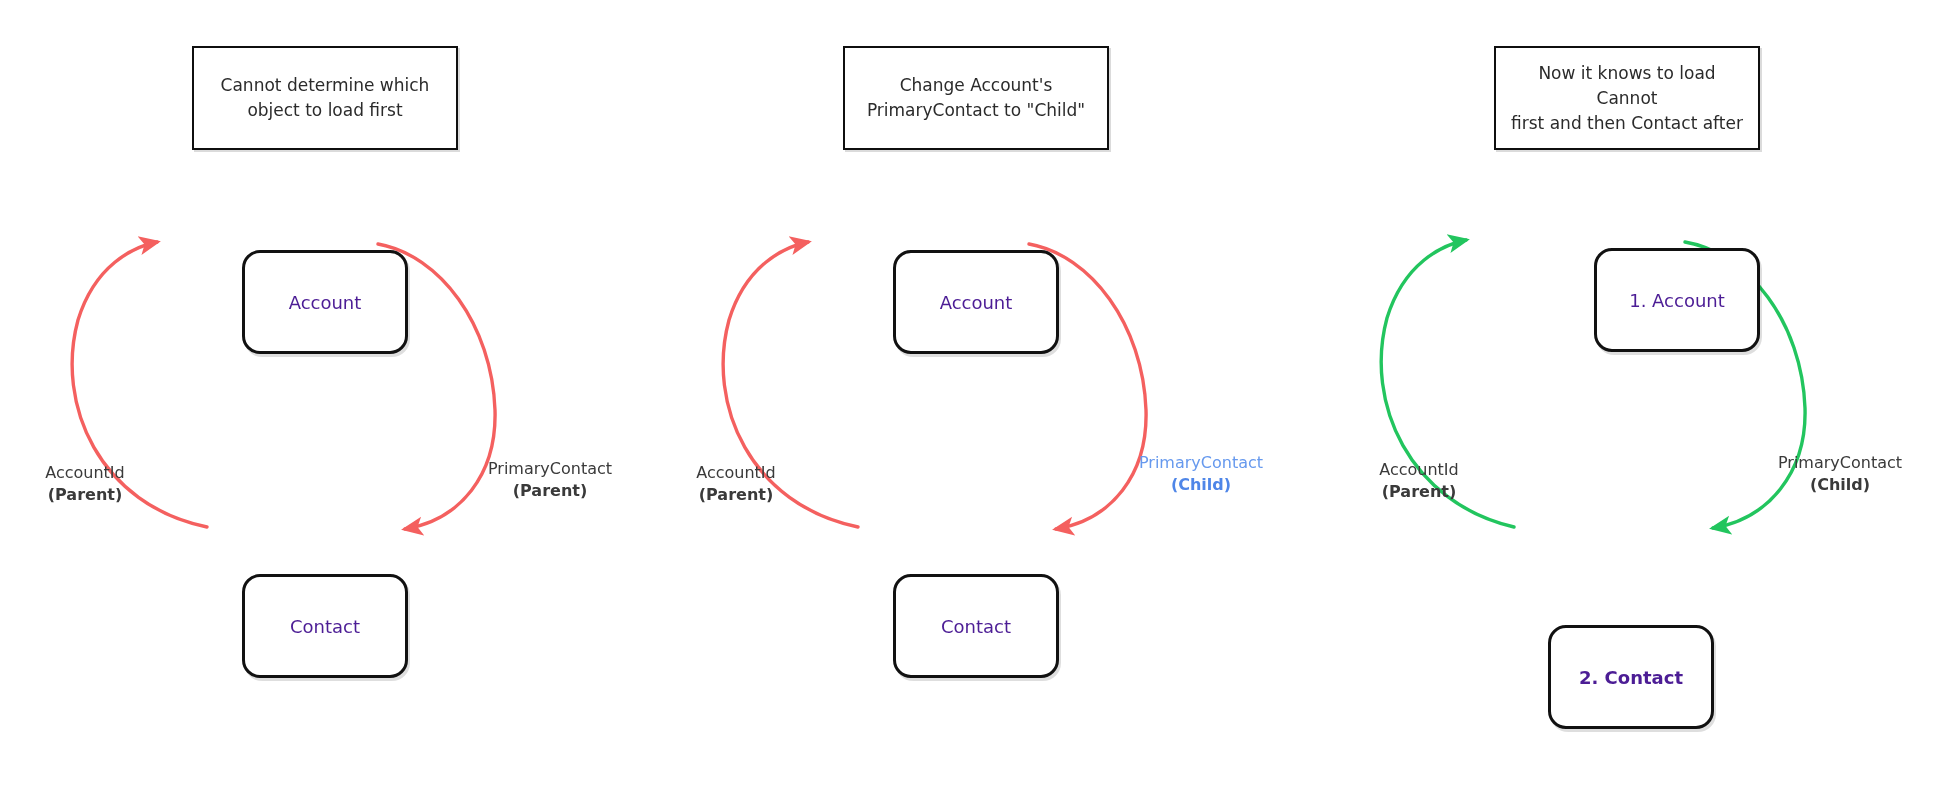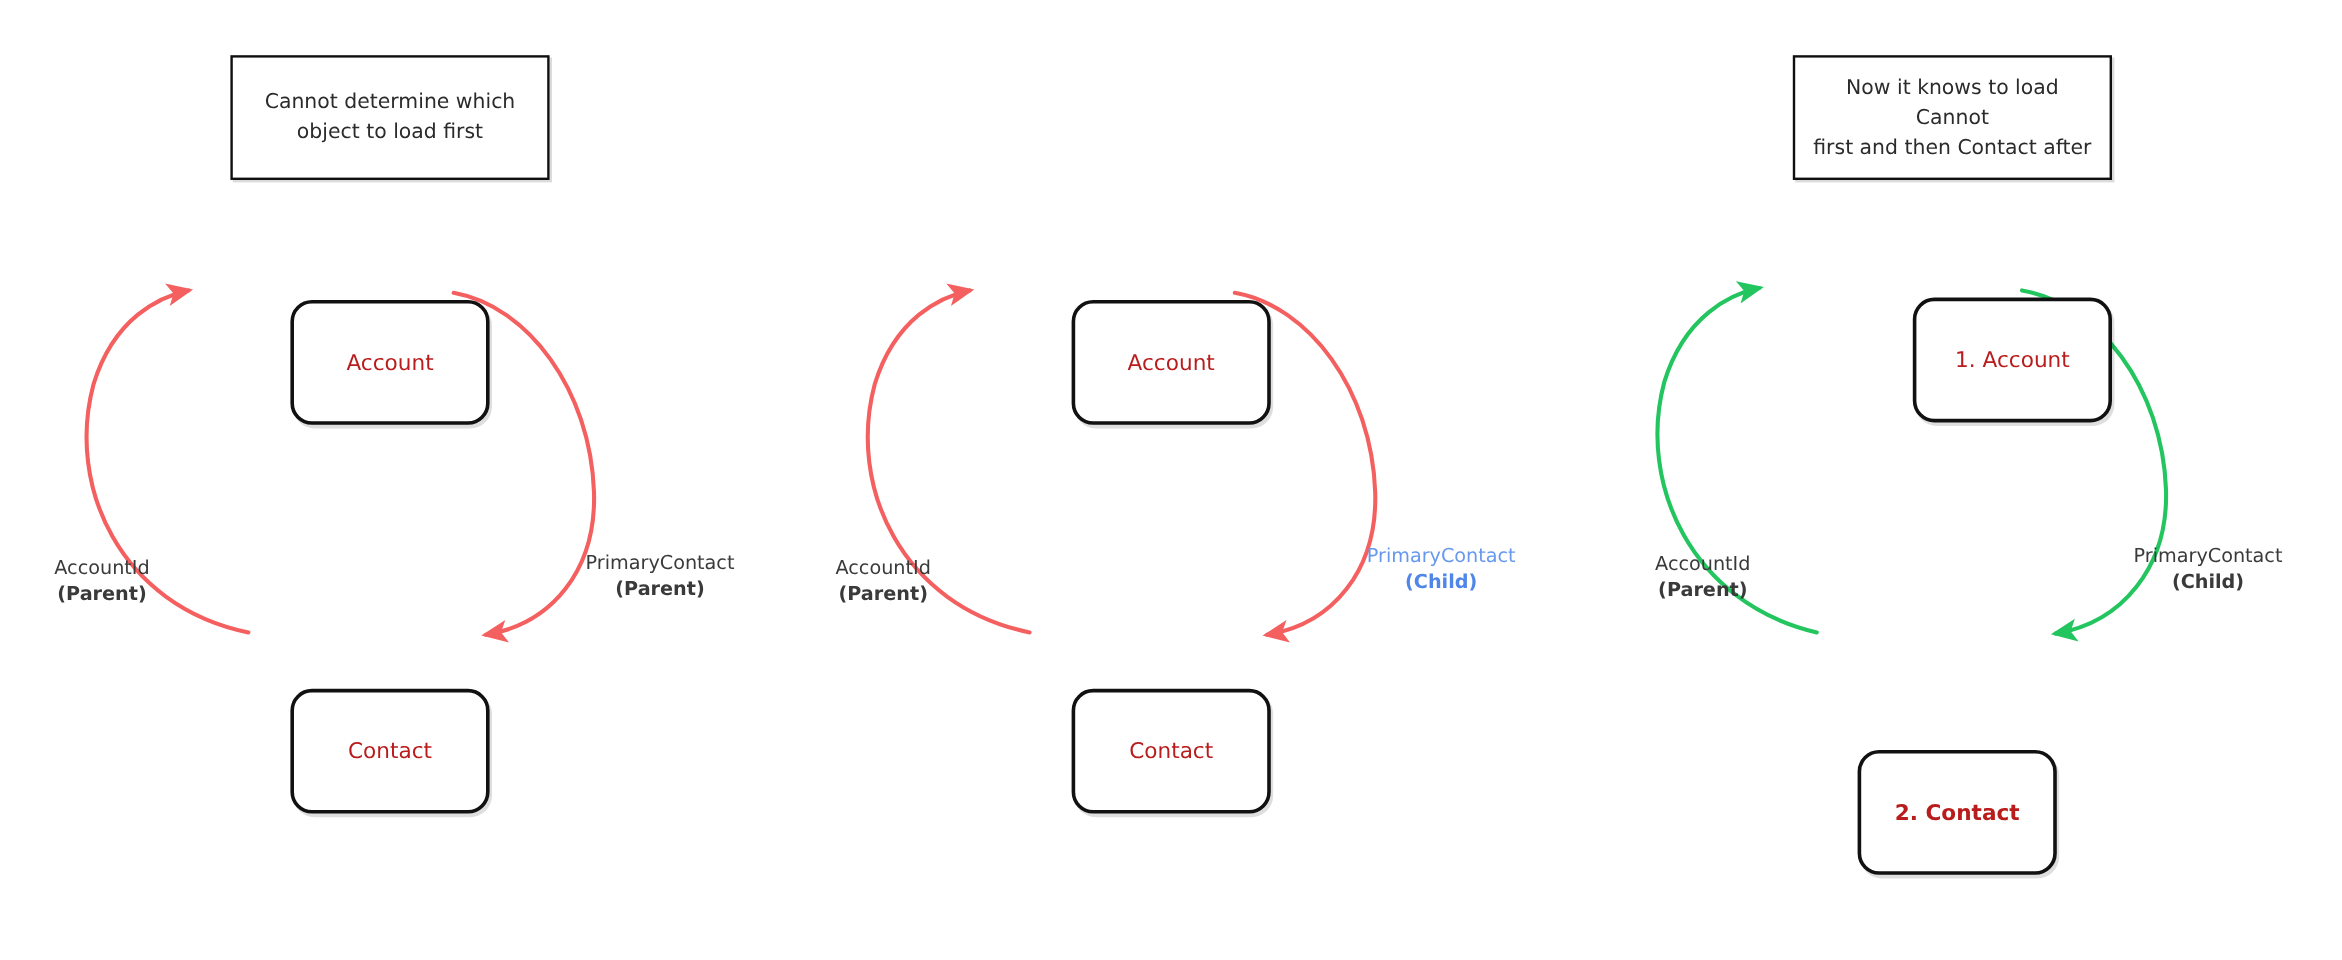--- a/index.html
+++ b/index.html
@@ -73,21 +73,21 @@
     width: 166px;
     height: 104px;
     border: 3px solid #111111;
     border-radius: 18px;
     background: #ffffff;
     box-shadow: 2px 3px 0 rgba(0,0,0,0.13);
     display: flex;
     align-items: center;
     justify-content: center;
     font-size: 18px;
-    color: #b91c1c;
+    color: #4c1d95;
   }
   .node-top {
     left: 50%;
     transform: translateX(-50%);
     top: 250px;
   }
   .node-bottom {
     left: 50%;
     transform: translateX(-50%);
     top: 574px;
@@ -163,20 +163,24 @@
       <span class="l2">(Parent)</span>
     </div>
     <div class="edge-label label-right">
       <span class="l1">PrimaryContact</span>
       <span class="l2">(Parent)</span>
     </div>
   </div>
 
   <div class="panel panel-2">
 
+    <div class="caption-box">
+      <div class="caption-text">Change Account's
+PrimaryContact to "Child"</div>
+    </div>
 
     <svg class="cycle" viewBox="0 0 650 420">
       <defs>
         <marker id="ah-red-3" viewBox="0 0 12 12" refX="9" refY="6" markerWidth="7" markerHeight="7" orient="auto-start-reverse">
           <path d="M 0 1.2 L 11 6 L 0 10.8 L 2.6 6 Z" fill="#f4605f"></path>
         </marker>
         <marker id="ah-red-4" viewBox="0 0 12 12" refX="9" refY="6" markerWidth="7" markerHeight="7" orient="auto-start-reverse">
           <path d="M 0 1.2 L 11 6 L 0 10.8 L 2.6 6 Z" fill="#f4605f"></path>
         </marker>
       </defs>

